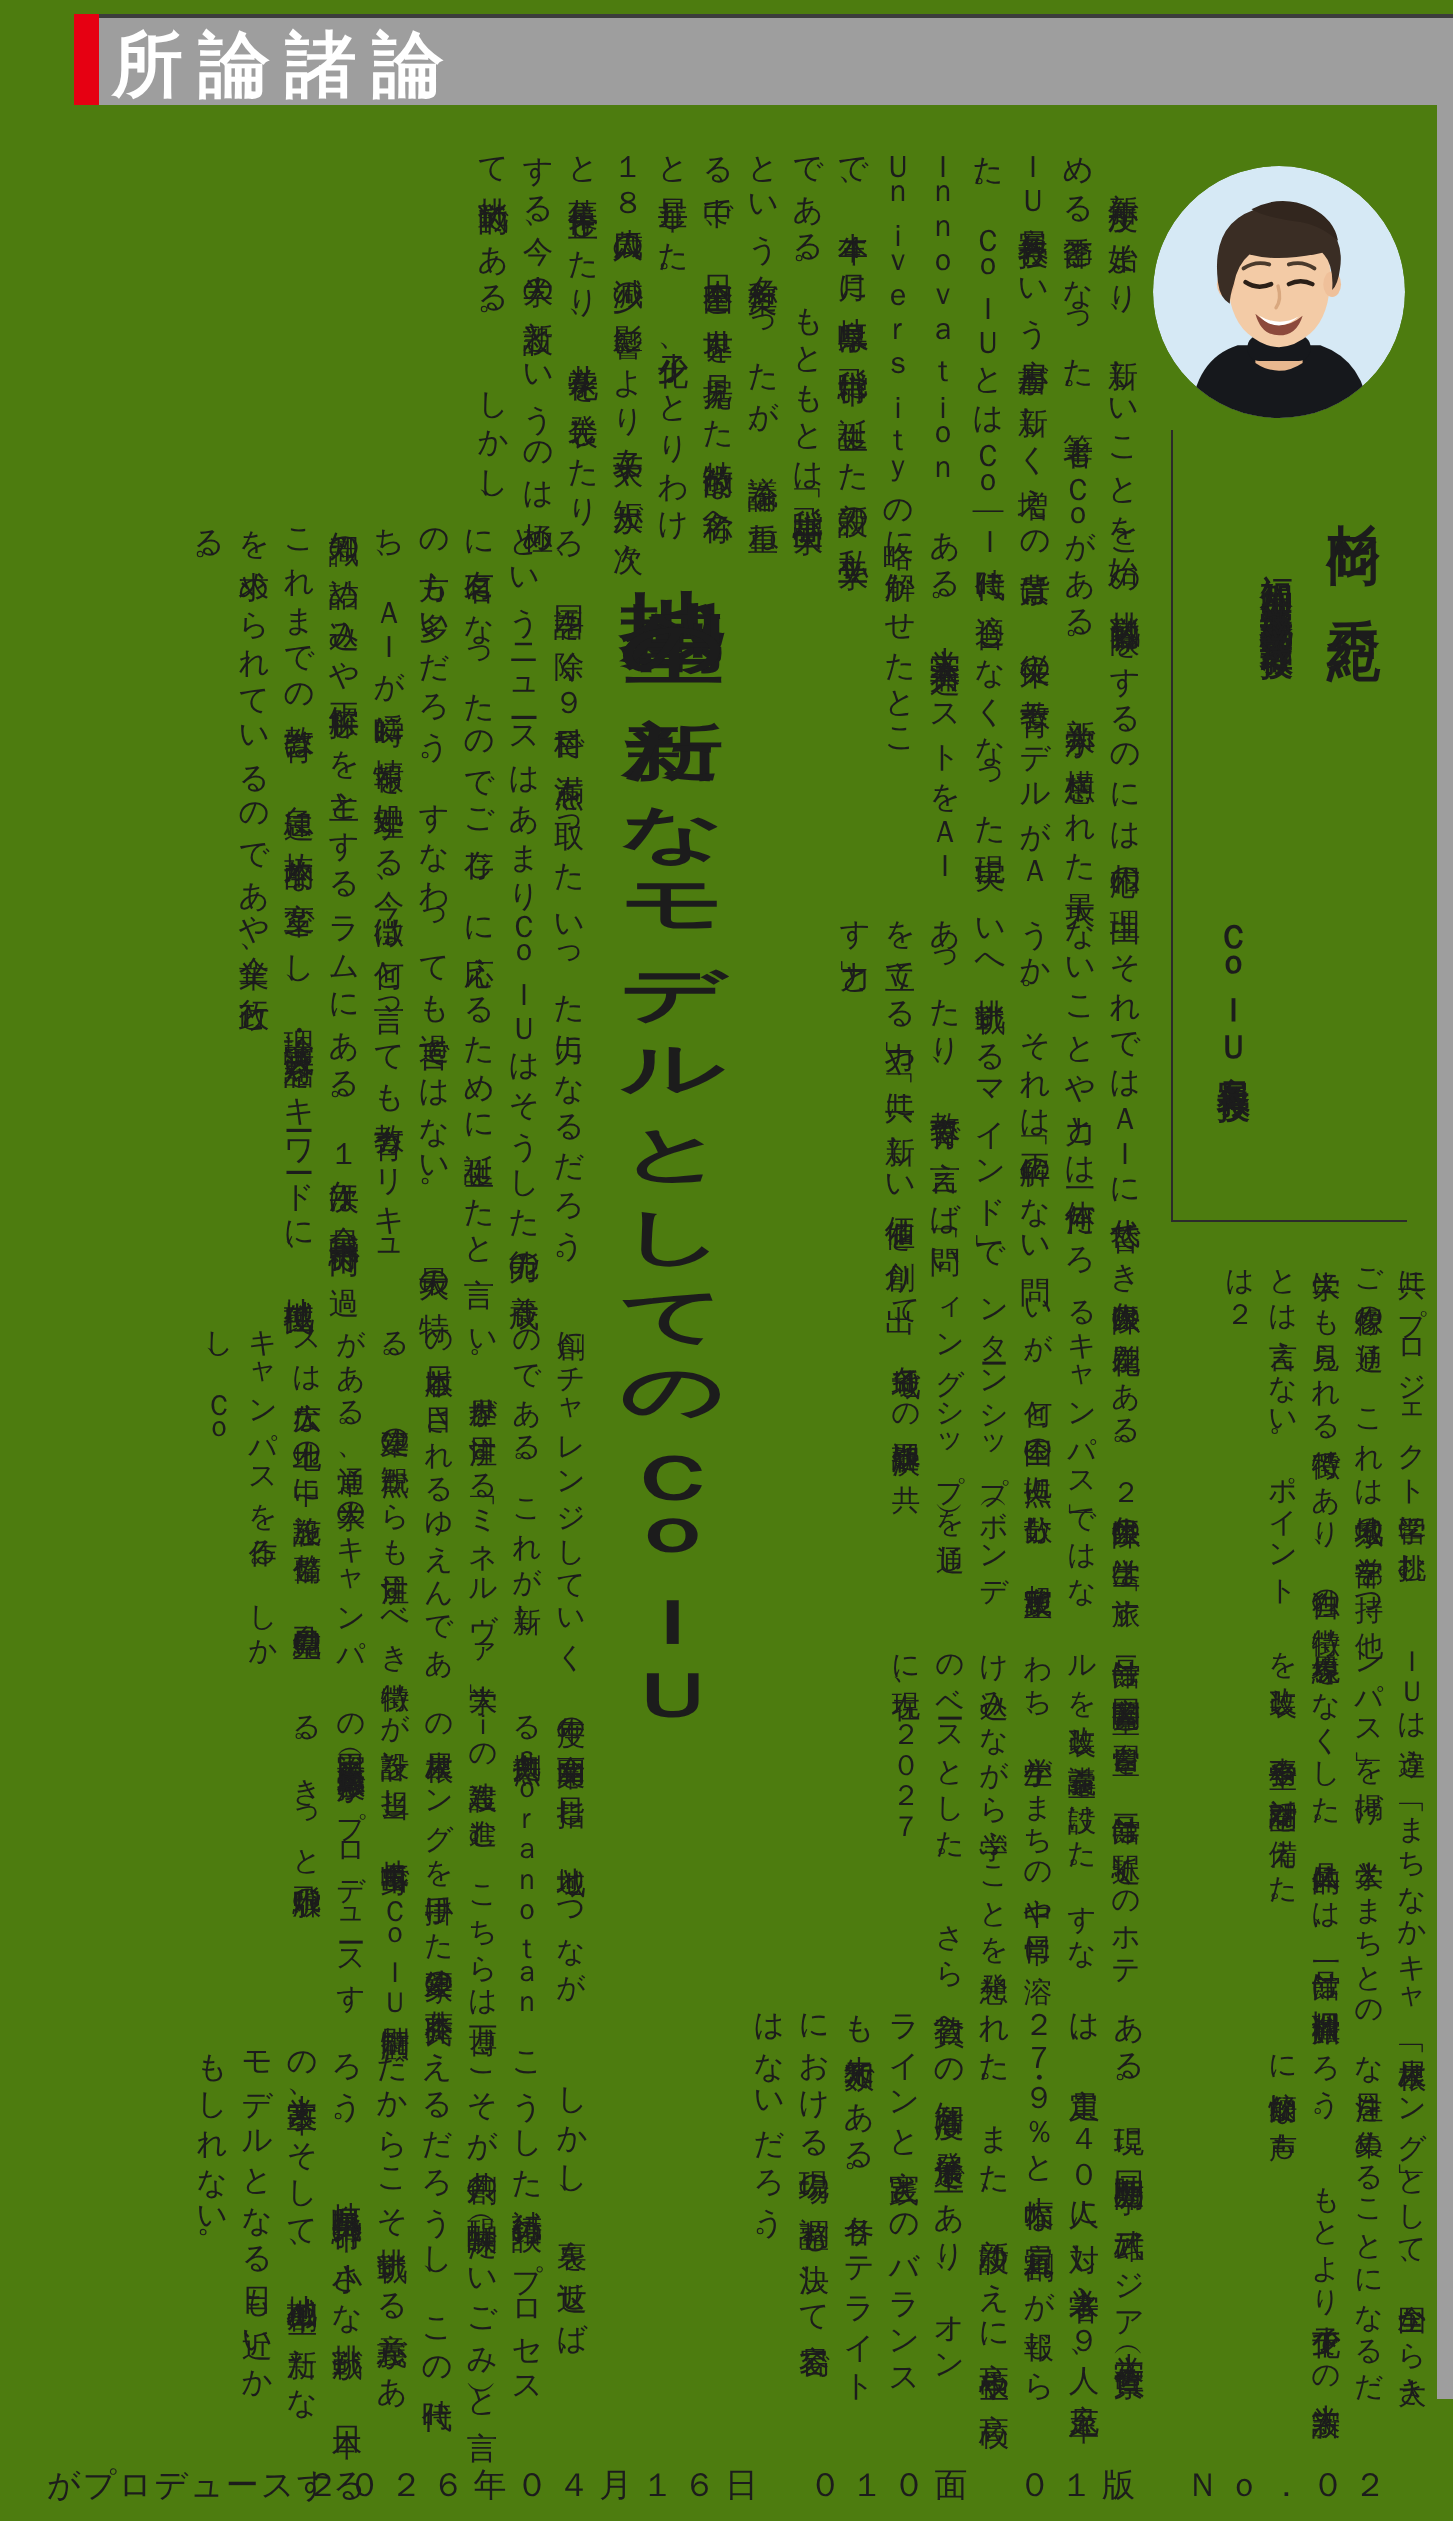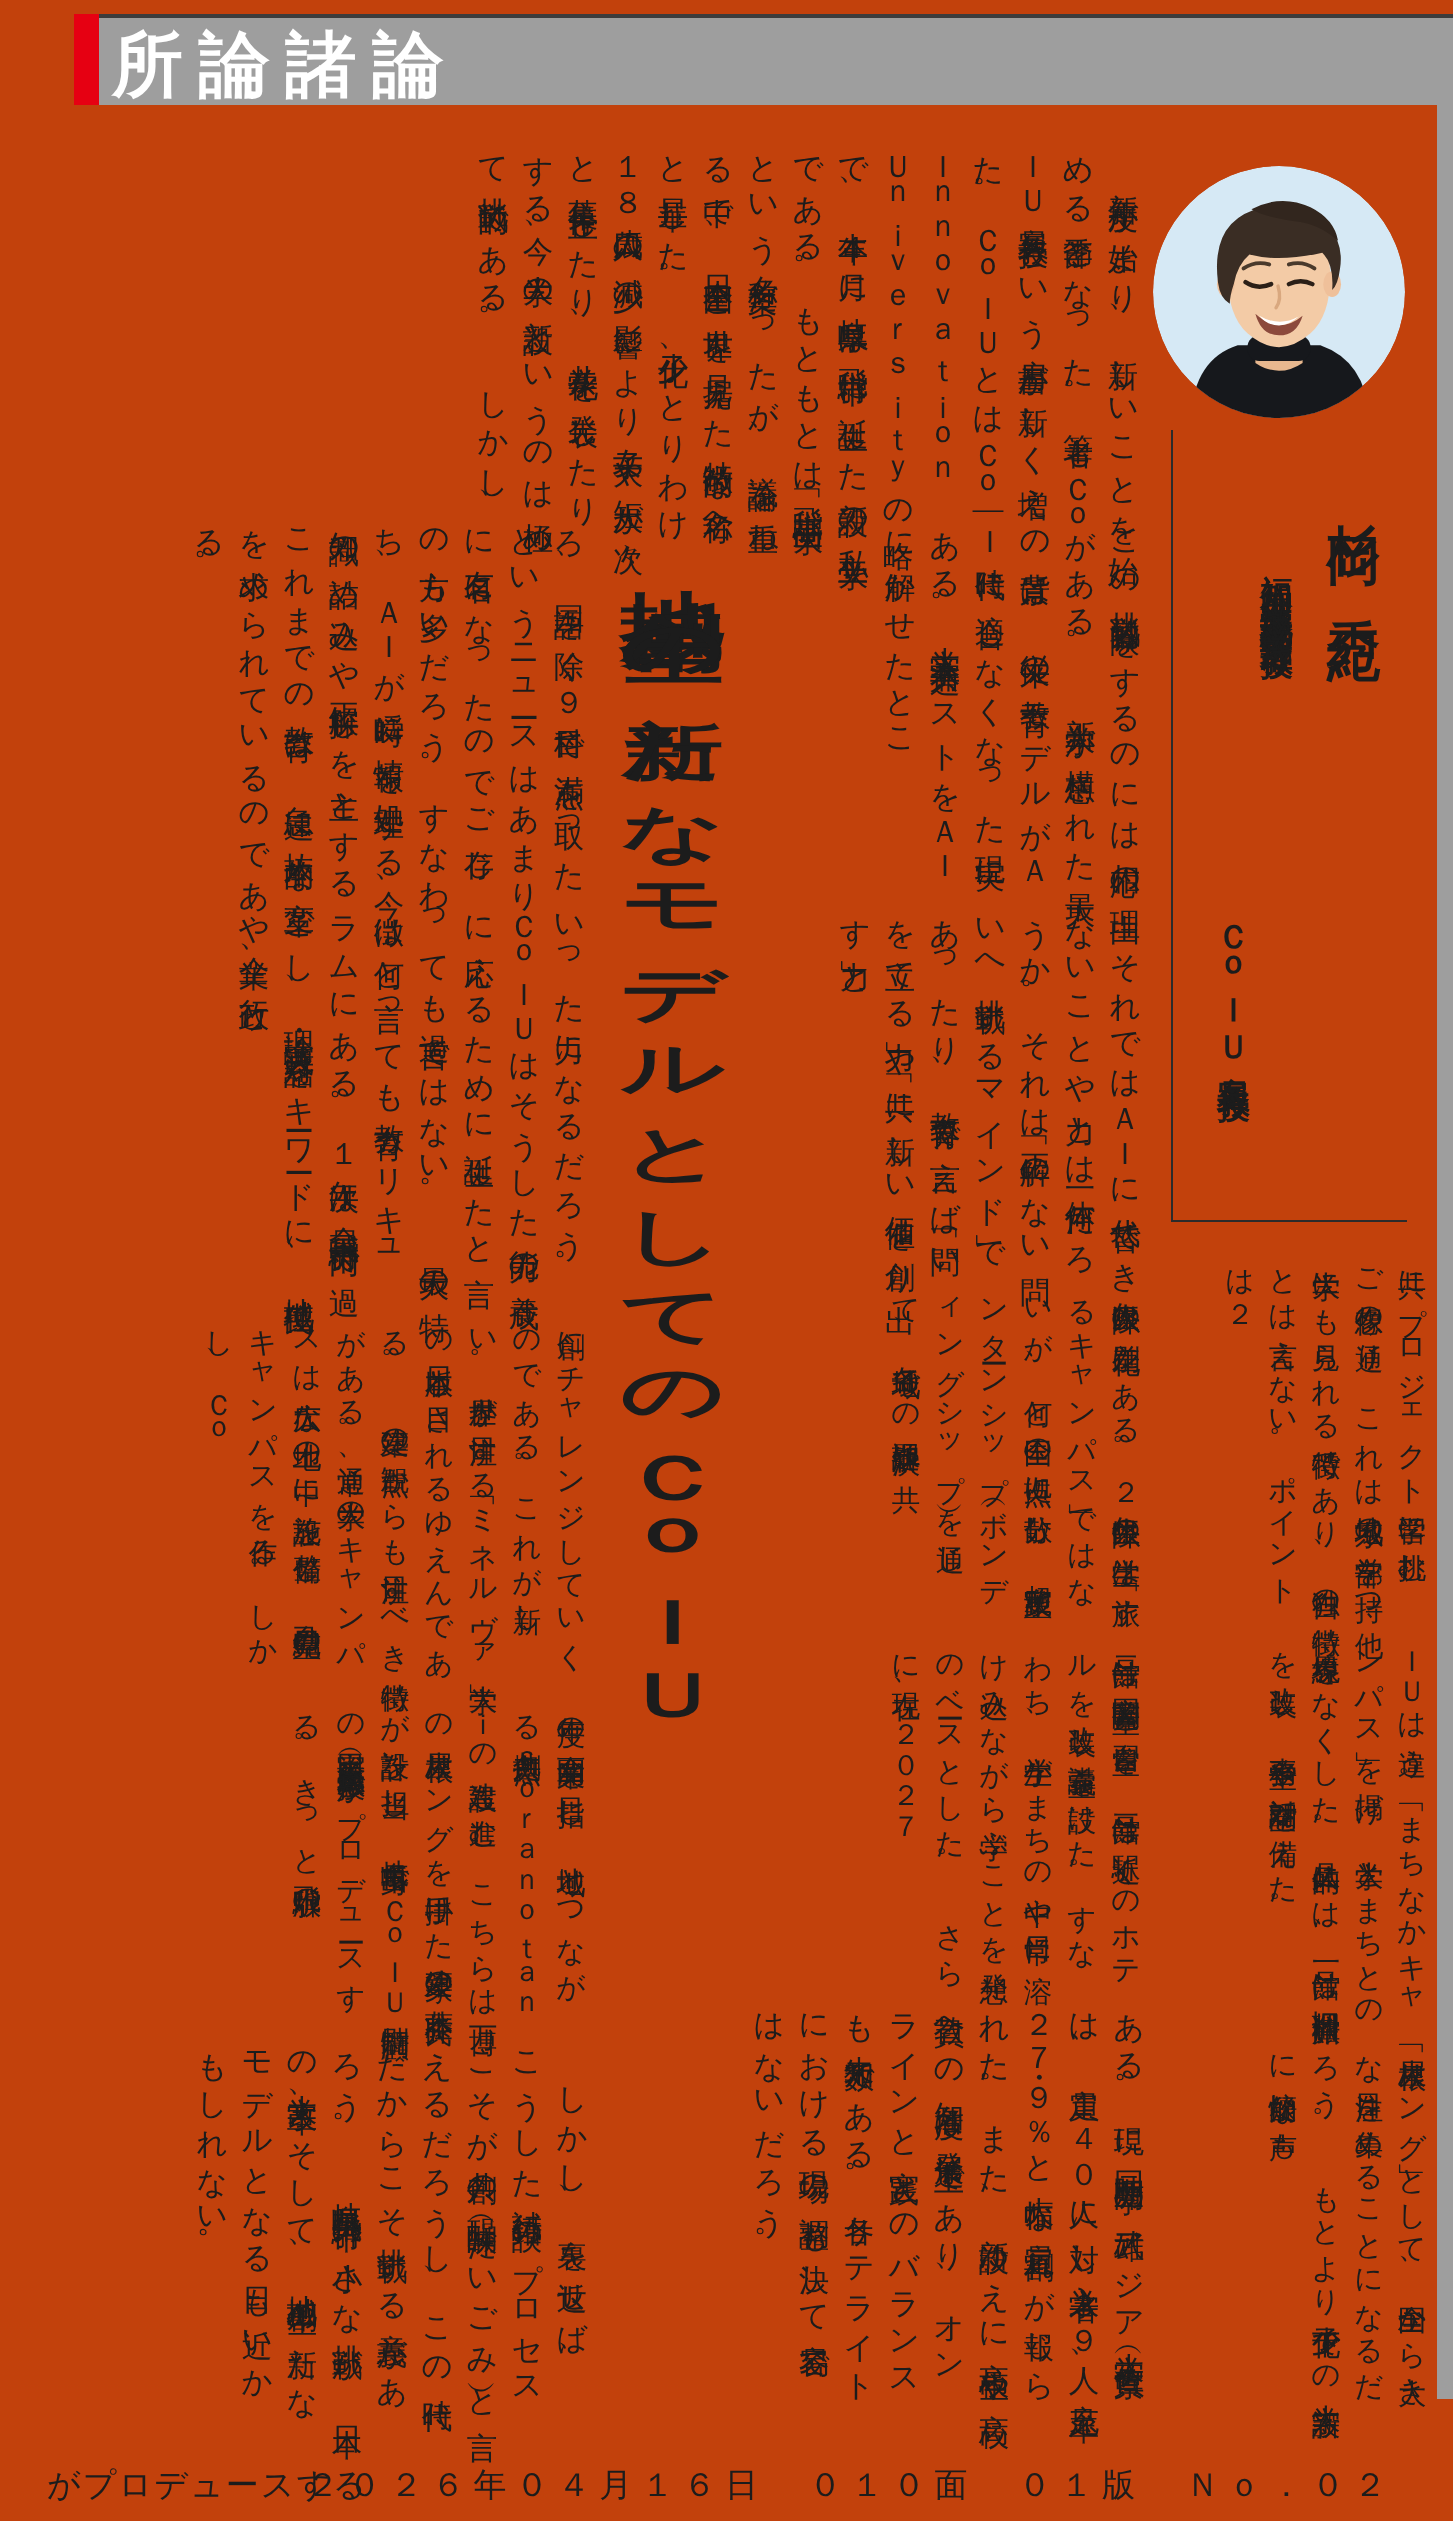--- a/index.html
+++ b/index.html
@@ -1,17 +1,17 @@
 <!DOCTYPE html>
 <html><head>
 <meta charset="utf-8">
 <style>
   html,body{margin:0;padding:0;background:#e8e8e8;}
   #page{
-    position:relative;width:1454px;height:2522px;background:#c2410c;
+    position:relative;width:1454px;height:2522px;background:#4d7c0f;
     overflow:hidden;font-family:"Liberation Serif","DejaVu Serif",serif;color:#1c1c1c;
   }
   .abs{position:absolute;}
   
   #masthead-bar{left:99px;top:13.8px;width:1354px;height:91px;background:#9e9e9e;border-top:4.9px solid #3c3c3c;box-sizing:border-box;}
   #masthead-red{left:74px;top:13.8px;width:25.6px;height:91px;background:#e60012;}
   #masthead-title{left:112px;top:17.7px;font-size:71px;font-weight:600;color:#ffffff;letter-spacing:15.8px;white-space:nowrap;}
   #edge-strip{left:1437px;top:104px;width:16.7px;height:2295px;background:#9e9e9e;}
   
   .v{writing-mode:vertical-rl;text-orientation:upright;position:absolute;}

